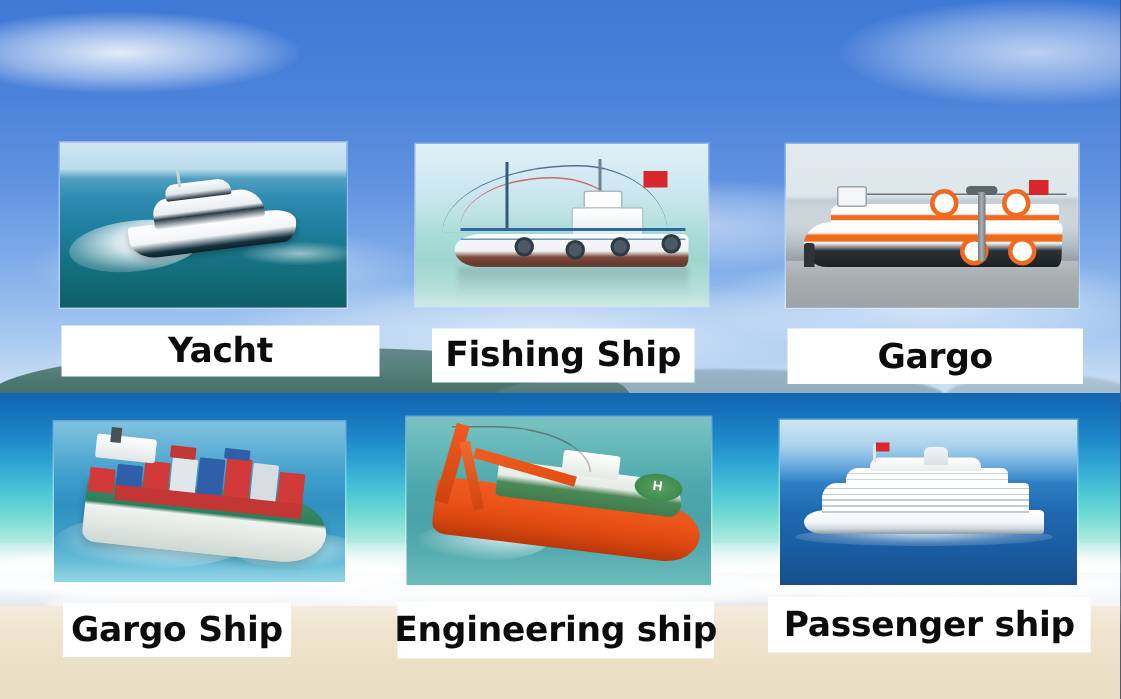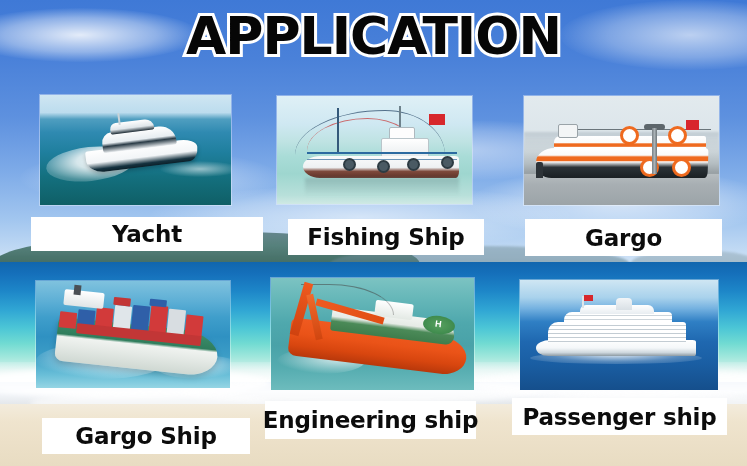--- a/index.html
+++ b/index.html
@@ -475,52 +475,51 @@
   <div class="bg-land3"></div>
   <div class="bg-layer bg-sea"></div>
   <div class="bg-layer bg-surf"></div>
   <div class="surf-foam foam-1"></div>
   <div class="surf-foam foam-2"></div>
   <div class="surf-foam foam-3"></div>
   <div class="surf-foam foam-4"></div>
   <div class="surf-foam foam-5"></div>
   <div class="bg-layer bg-sand"></div>
 
-  <div class="title">APPLICATION</div>
 
   <div class="card">
     <div class="photo ph-yacht" style="left:40px; top:95px; width:191px; height:110px;">
       <div class="yacht-wake"></div>
       <div class="yacht-wake2"></div>
       <div class="yacht-hull"></div>
       <div class="yacht-cabin"></div>
       <div class="yacht-top"></div>
       <div class="yacht-mast"></div>
     </div>
-    <div class="label" style="left:31px; top:217px; width:232px; height:34px;">Yacht</div>
+    <div class="label" style="left:41px; top:217px; width:212px; height:34px;">Yacht</div>
   </div>
 
   <div class="card">
     <div class="photo ph-fish" style="left:277px; top:96px; width:195px; height:108px;">
       <div class="fish-rig"></div>
       <div class="fish-rig2"></div>
       <div class="fish-mast"></div>
       <div class="fish-mast2"></div>
       <div class="fish-flag"></div>
       <div class="fish-cabin2"></div>
       <div class="fish-cabin"></div>
       <div class="fish-hull"></div>
       <div class="fish-rail"></div>
       <div class="fish-tyre" style="left:66px;  top:62px;"></div>
       <div class="fish-tyre" style="left:100px; top:64px;"></div>
       <div class="fish-tyre" style="left:130px; top:62px;"></div>
       <div class="fish-tyre" style="left:164px; top:60px;"></div>
       <div class="fish-refl"></div>
     </div>
-    <div class="label" style="left:288px; top:219px; width:196px; height:36px;">Fishing Ship</div>
+    <div class="label" style="left:288px; top:219px; width:175px; height:36px;">Fishing Ship</div>
   </div>
 
   <div class="card">
     <div class="photo ph-ferry" style="left:524px; top:96px; width:195px; height:109px;">
       <div class="ferry-city"></div>
       <div class="ferry-dock"></div>
       <div class="ferry-hull"></div>
       <div class="ferry-deck"></div>
       <div class="ferry-top"></div>
       <div class="ferry-bridge"></div>
@@ -550,21 +549,21 @@
         <div class="cbx" style="left:90px;  top:6px;  width:17px; height:32px; background:#d23a3a;"></div>
         <div class="cbx" style="left:108px; top:8px;  width:17px; height:30px; background:#d8dde1;"></div>
         <div class="cbx" style="left:126px; top:12px; width:17px; height:26px; background:#d23a3a;"></div>
         <div class="cbx" style="left:18px;  top:32px; width:125px; height:10px; background:#c23636;"></div>
         <div class="cbx" style="left:52px;  top:2px;  width:17px; height:8px;  background:#c23636;"></div>
         <div class="cbx" style="left:88px;  top:0px;  width:17px; height:7px;  background:#2f5fa8;"></div>
       </div>
       <div class="cargo-bridge"></div>
       <div class="cargo-funnel"></div>
     </div>
-    <div class="label" style="left:42px; top:418px; width:208px; height:36px;">Gargo Ship</div>
+    <div class="label" style="left:42px; top:402px; width:152px; height:36px;">Gargo Ship</div>
   </div>
 
   <div class="card">
     <div class="photo ph-eng" style="left:271px; top:278px; width:203px; height:112px;">
       <div class="eng-wake"></div>
       <div class="eng-hull"></div>
       <div class="eng-deck"></div>
       <div class="eng-house"></div>
       <div class="eng-heli"></div>
       <div class="eng-cables"></div>

